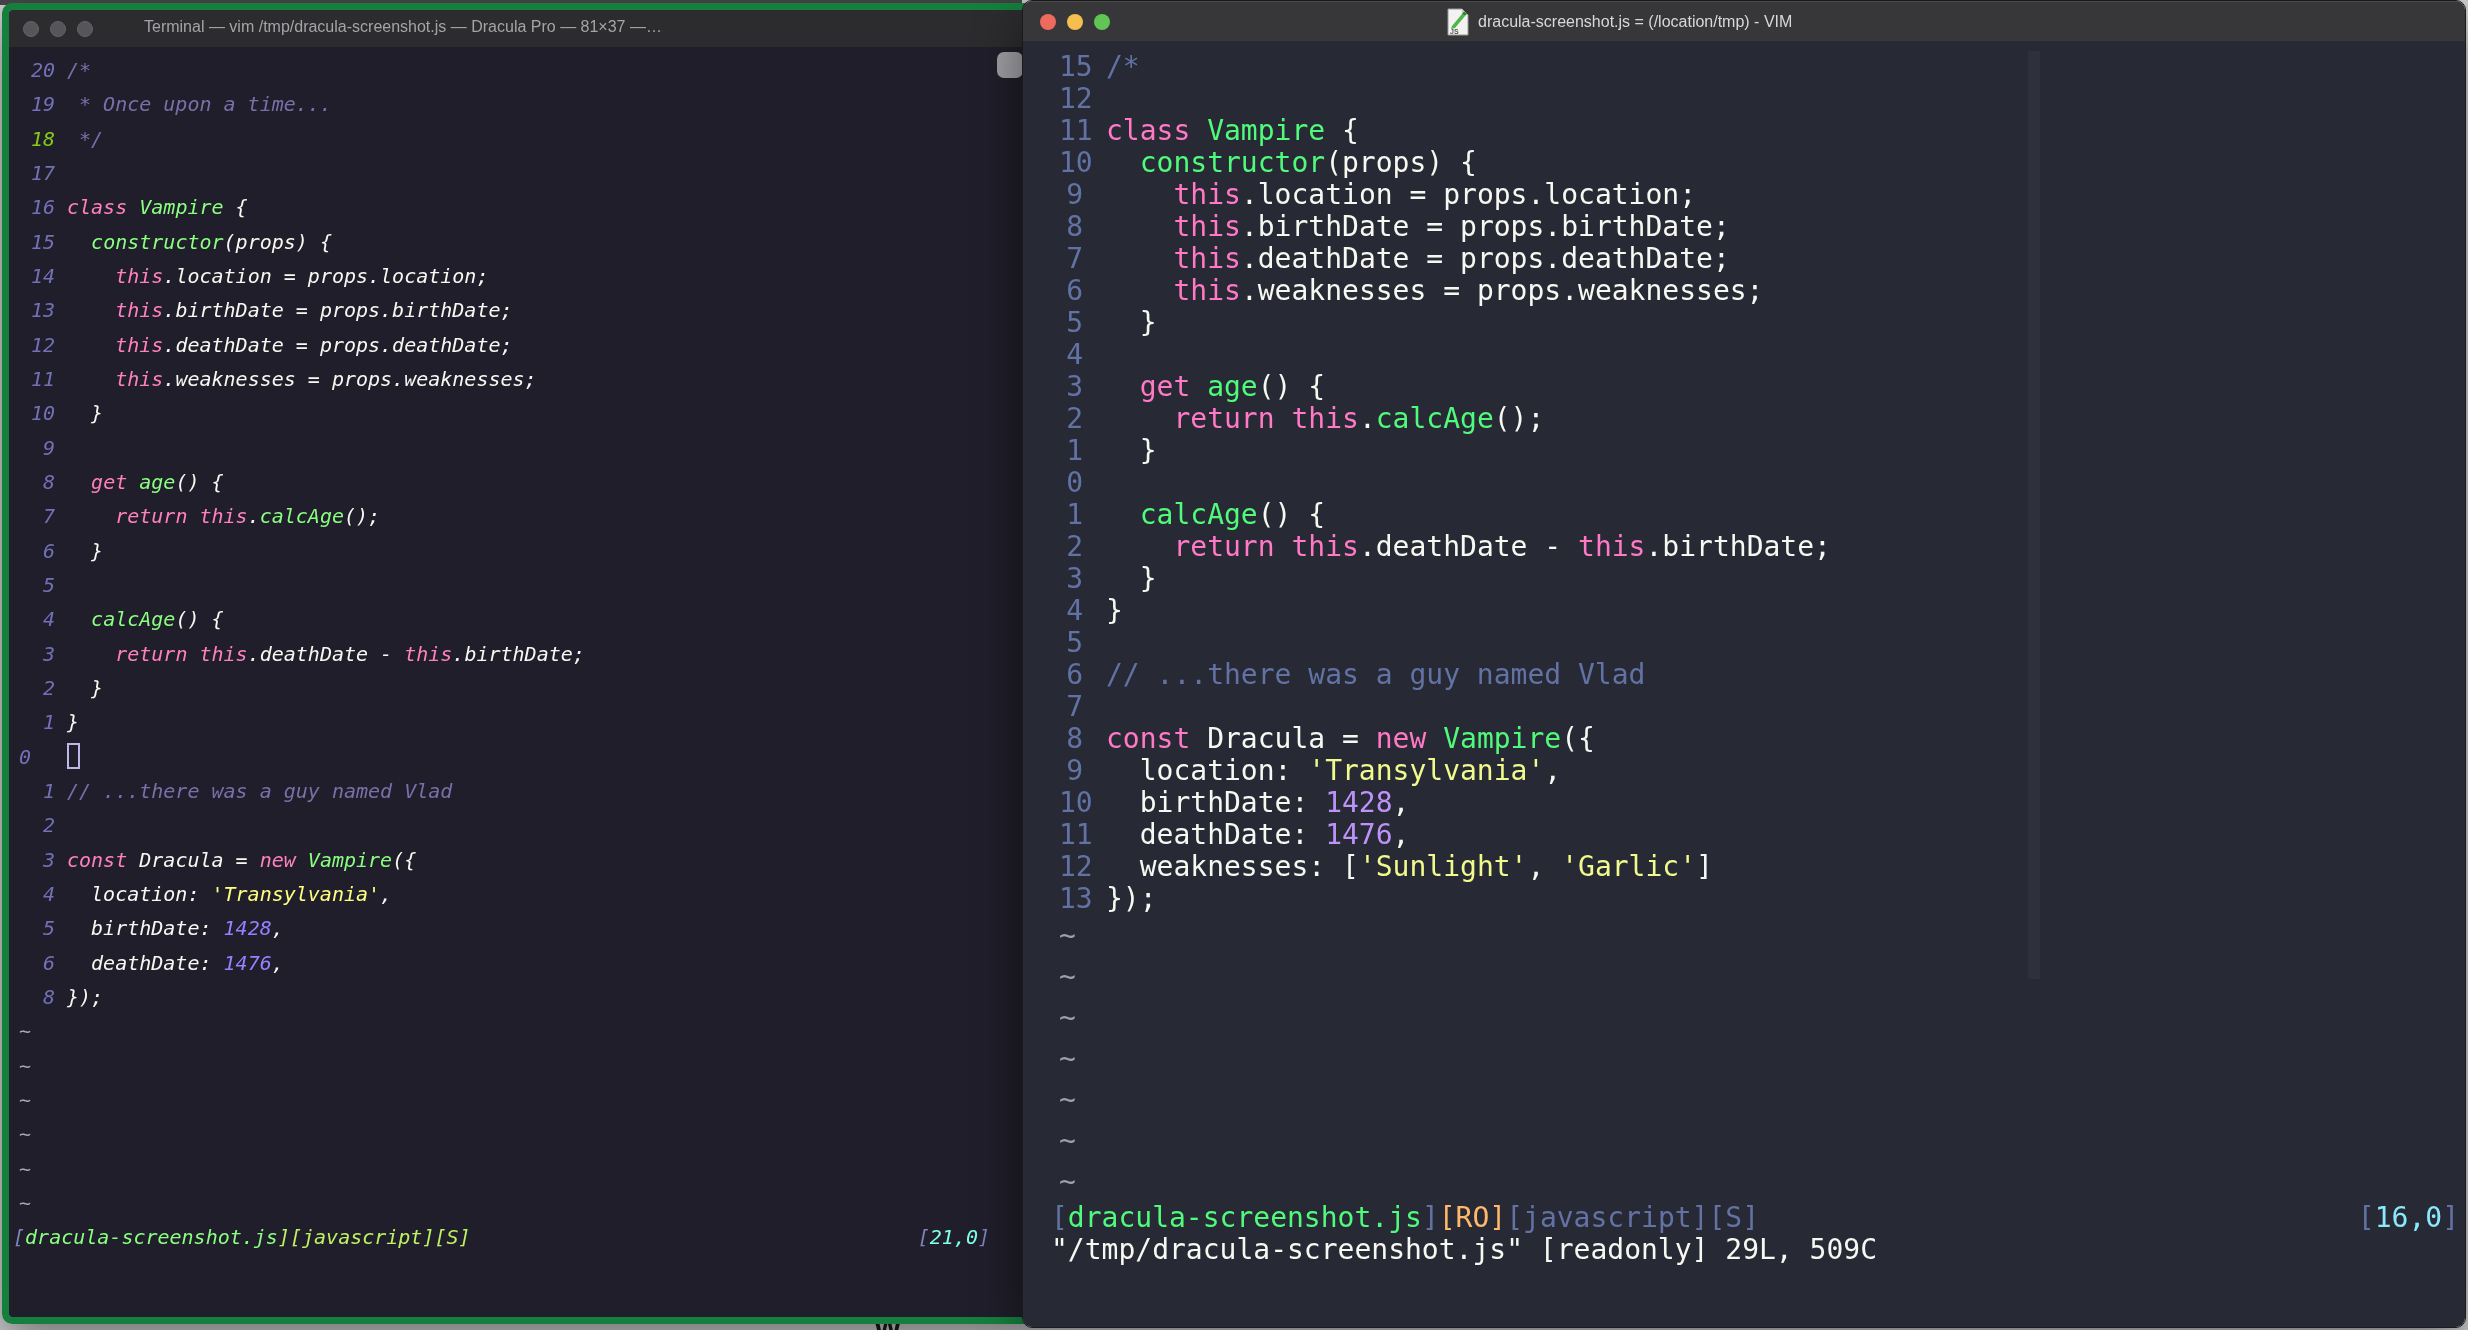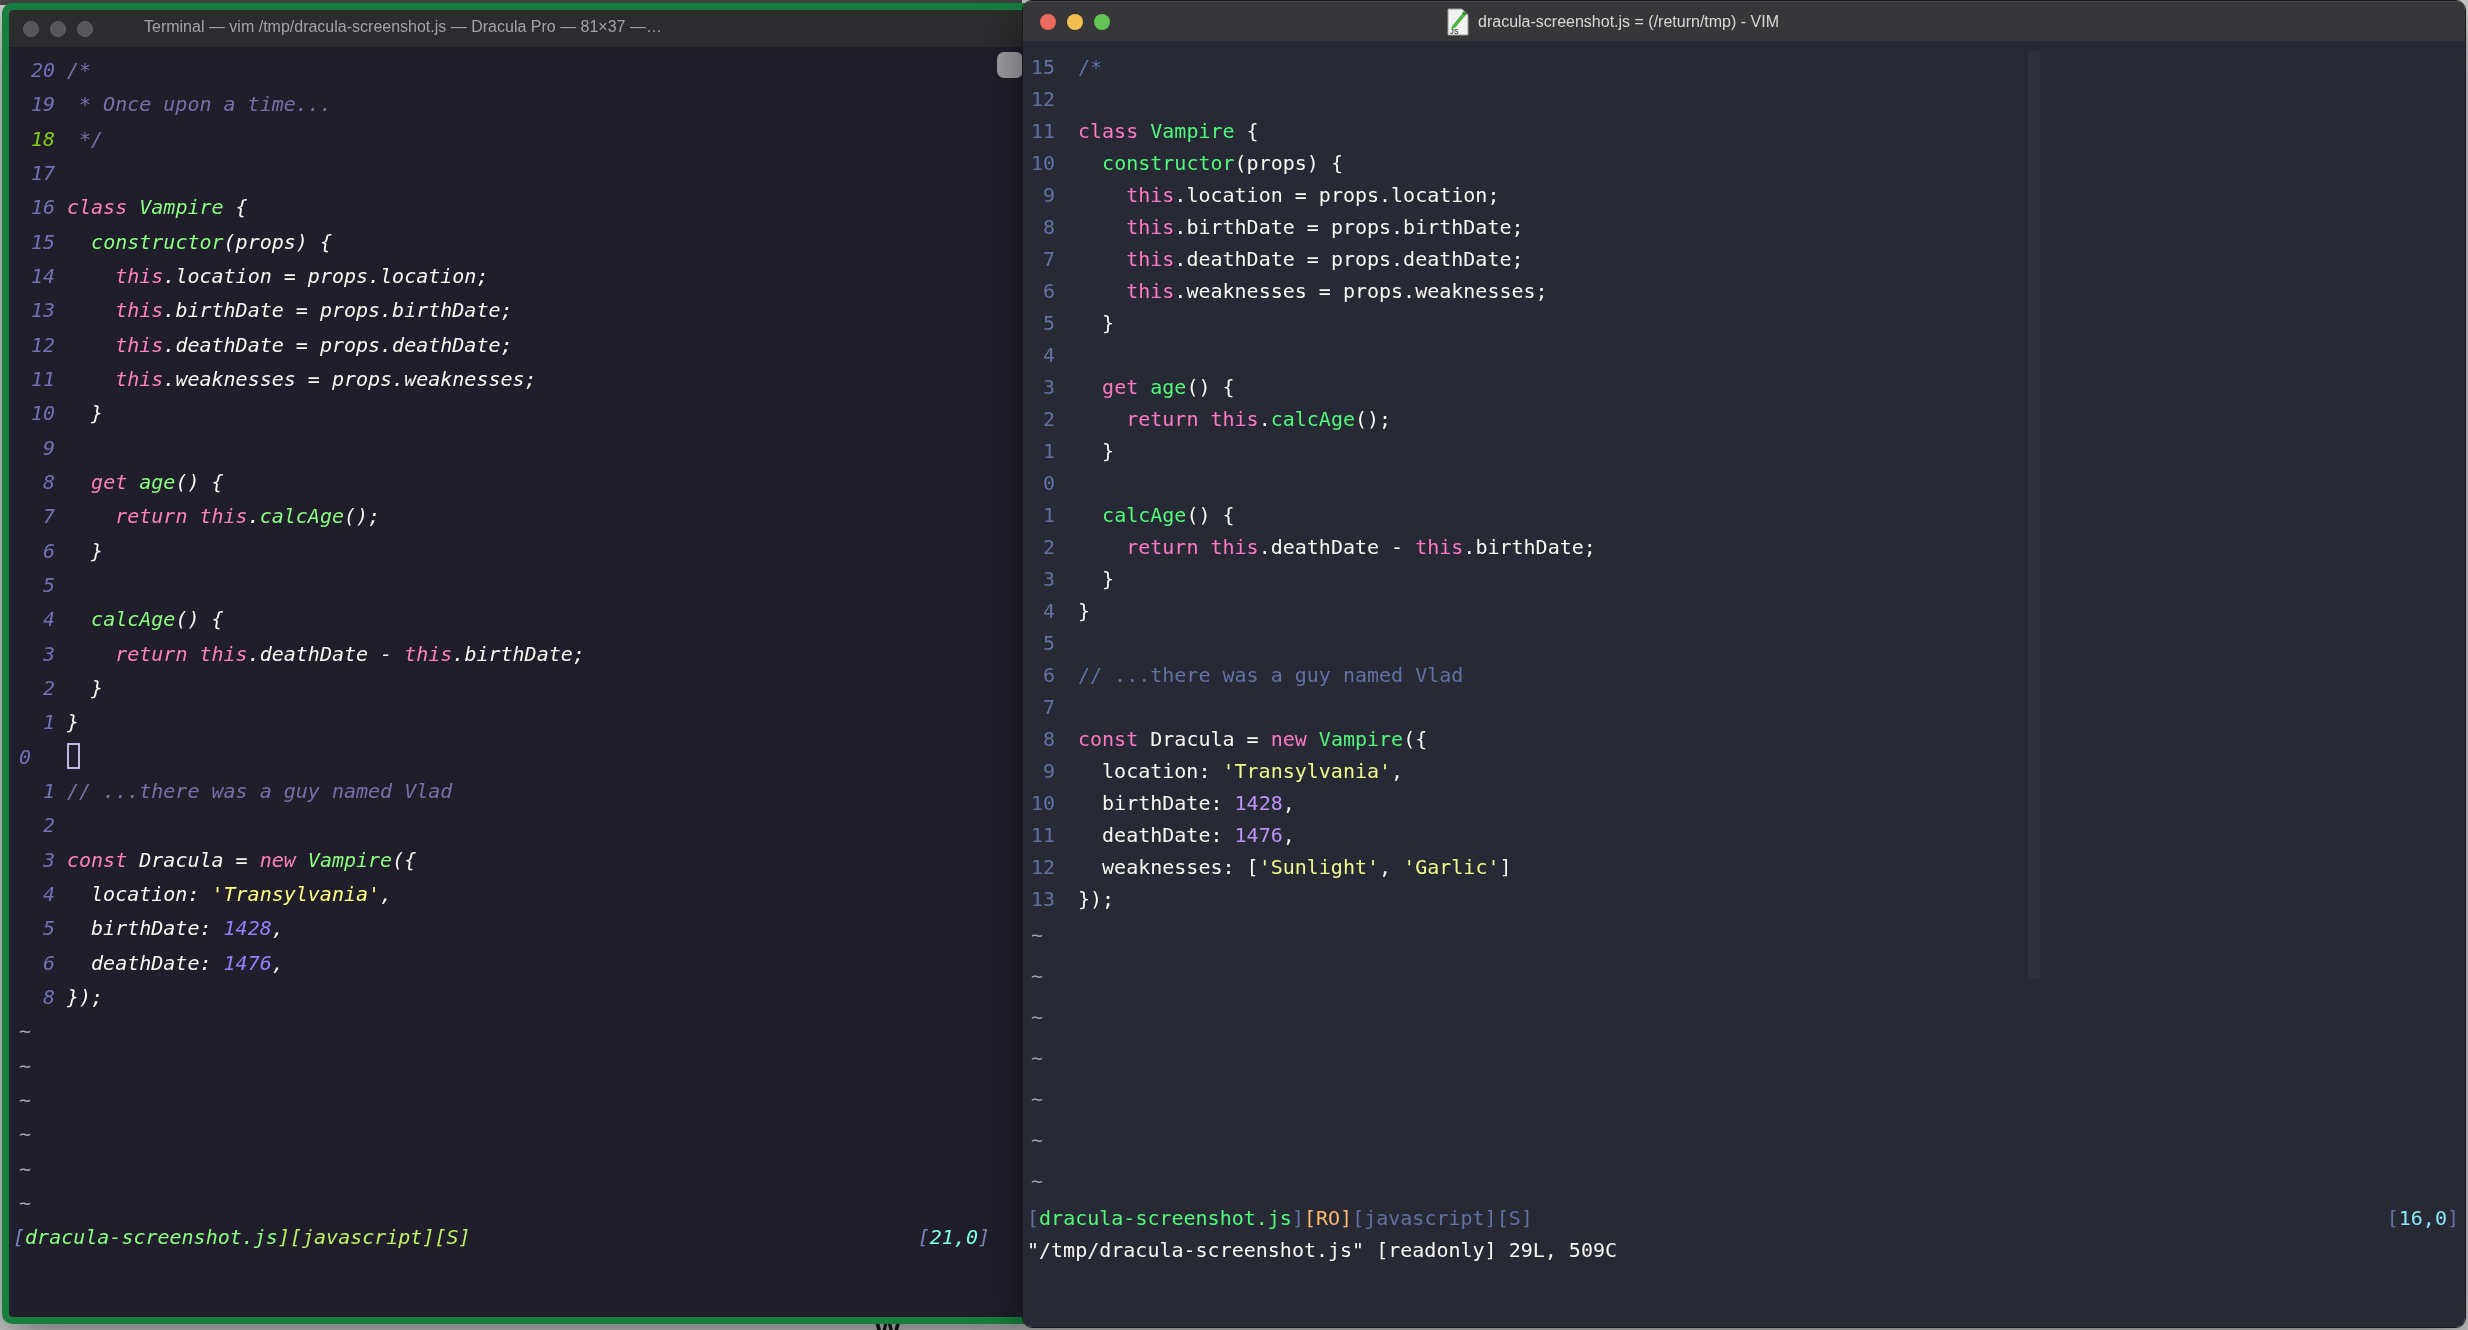--- a/index.html
+++ b/index.html
@@ -37,21 +37,21 @@
 
   
   .win.right{left:1022px;top:0;width:1442px;height:1326px;border:1px solid #1A1A1C;}
   .right .titlebar{height:40px;background:#373739;border-bottom:1px solid #222224;border-top:1px solid #4a4a4c;}
   .right .dot1{margin-left:17px;background:#EC6A5E;} 
   .right .dot2{margin-left:11px;background:#F4BF4F;}
   .right .dot3{margin-left:11px;background:#61C454;}
   .right .titlegroup{position:absolute;left:423px;top:6px;display:flex;align-items:center;}
   .right .titletext{font-size:16px;color:#D8D8DA;margin-left:8px;white-space:nowrap;}
   .right .content{position:absolute;left:0;top:40px;right:0;bottom:0;background:#272934;padding-top:10px;}
-  .right .row{height:32px;line-height:32px;font-size:20px;white-space:pre;position:relative;z-index:1;}
+  .right .row{height:32px;line-height:32px;font-size:28px;white-space:pre;position:relative;z-index:1;padding-left:28px;}
   .right .row.tilde-row{height:41px;line-height:41px;}
   .right .num{display:inline-block;margin-left:8px;width:24px;text-align:right;margin-right:23px;}
   .right .status .ruler{right:6px;}
   .colorcolumn{position:absolute;left:1005px;top:10px;width:12px;height:928px;background:#2E303D;z-index:0;}
 </style>
 </head>
 <body>
 
 <div class="top-strip"></div>
 
@@ -110,21 +110,21 @@
     <span class="dot dot2"></span>
     <span class="dot dot3"></span>
     <span class="titlegroup">
       <svg width="24" height="28" viewBox="0 0 24 28">
         <path d="M2 1 h14 l6 6 v20 h-20 z" fill="#F2F2F0" stroke="#9a9a98" stroke-width="1"></path>
         <path d="M16 1 l6 6 h-6 z" fill="#C9C9C7"></path>
         <path d="M6 18 L16 6 l3 2 L9 20 l-4 1 z" fill="#4CB648"></path>
         <path d="M16 6 l3 2 2-2.5 -3-2 z" fill="#2E8B2B"></path>
         <text x="4" y="26" font-family="Liberation Sans, sans-serif" font-size="7" font-weight="bold" fill="#555">JS</text>
       </svg>
-      <span class="titletext">dracula-screenshot.js = (/return/tmp) - VIM</span>
+      <span class="titletext">dracula-screenshot.js = (/location/tmp) - VIM</span>
     </span>
   </div>
   <div class="content mono" id="right-editor">
     <div class="colorcolumn"></div>
   <div class="row"><span class="num" style="color: rgb(98, 114, 164);">15</span><span style="color: rgb(98, 114, 164);">/*</span></div>
       <div class="row"><span class="num" style="color: rgb(98, 114, 164);">12</span></div>
       <div class="row"><span class="num" style="color: rgb(98, 114, 164);">11</span><span style="color: rgb(255, 121, 198);">class</span><span style="color: rgb(248, 248, 242);"> </span><span style="color: rgb(80, 250, 123);">Vampire</span><span style="color: rgb(248, 248, 242);"> {</span></div>
       <div class="row"><span class="num" style="color: rgb(98, 114, 164);">10</span><span style="color: rgb(248, 248, 242);">  </span><span style="color: rgb(80, 250, 123);">constructor</span><span style="color: rgb(248, 248, 242);">(props) {</span></div>
       <div class="row"><span class="num" style="color: rgb(98, 114, 164);">9</span><span style="color: rgb(248, 248, 242);">    </span><span style="color: rgb(255, 121, 198);">this</span><span style="color: rgb(248, 248, 242);">.location = props.location;</span></div>
       <div class="row"><span class="num" style="color: rgb(98, 114, 164);">8</span><span style="color: rgb(248, 248, 242);">    </span><span style="color: rgb(255, 121, 198);">this</span><span style="color: rgb(248, 248, 242);">.birthDate = props.birthDate;</span></div>

